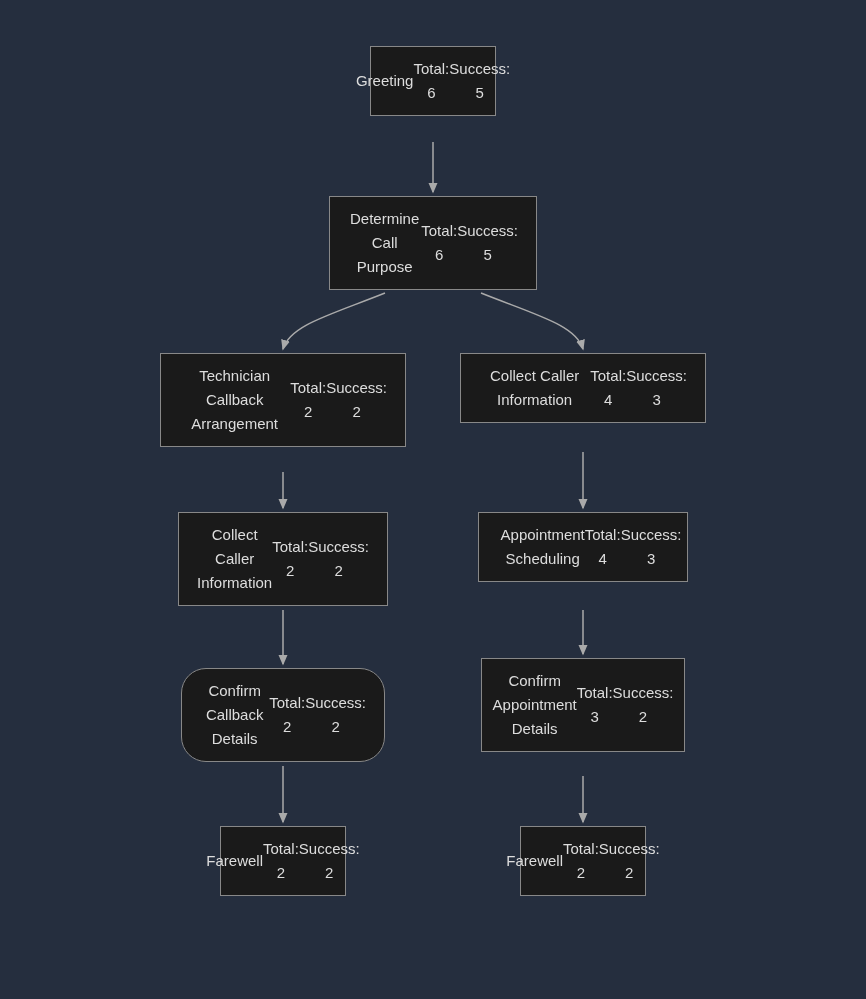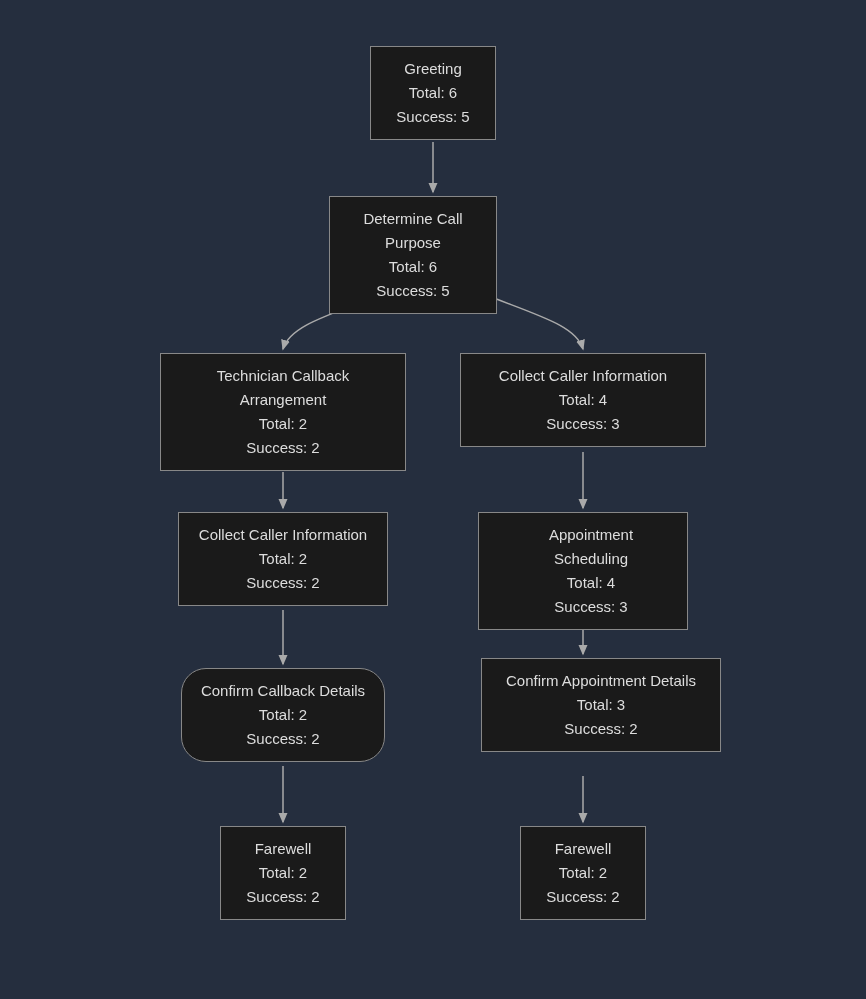--- a/index.html
+++ b/index.html
@@ -14,21 +14,21 @@
   .node {
     position: absolute;
     background: #1a1a1a;
     border: 1px solid #888;
     color: #ddd;
     font-size: 15px;
     line-height: 1.6;
     text-align: center;
     padding: 10px 18px;
     display: flex;
-    flex-direction: column;
+    flex-direction: row;
     justify-content: center;
     align-items: center;
   }
   .node-title { display: block; }
   .node-total { display: block; }
   .node-success { display: block; }
   svg.edges {
     position: absolute;
     top: 0;
     left: 0;
@@ -67,21 +67,21 @@
 
   <path class="edge" d="M 583 776 L 583 822" marker-end="url(#arrow)"></path>
 </svg>
 
 <div class="node" style="left:370px; top:46px; width:126px;">
   <span class="node-title">Greeting</span>
   <span class="node-total"><span>Total: </span><span>6</span></span>
   <span class="node-success"><span>Success: </span><span>5</span></span>
 </div>
 
-<div class="node" style="left:329px; top:196px; width:168px;">
+<div class="node" style="left:329px; top:196px; width:208px;">
   <span class="node-title">Determine Call Purpose</span>
   <span class="node-total"><span>Total: </span><span>6</span></span>
   <span class="node-success"><span>Success: </span><span>5</span></span>
 </div>
 
 <div class="node" style="left:160px; top:353px; width:246px;justify-content:center;">
   <span class="node-title">Technician Callback Arrangement</span>
   <span class="node-total"><span>Total: </span><span>2</span></span>
   <span class="node-success"><span>Success: </span><span>2</span></span>
 </div>
@@ -103,21 +103,21 @@
   <span class="node-total"><span>Total: </span><span>4</span></span>
   <span class="node-success"><span>Success: </span><span>3</span></span>
 </div>
 
 <div class="node" style="left:181px; top:668px; width:204px;border-radius:25px;">
   <span class="node-title">Confirm Callback Details</span>
   <span class="node-total"><span>Total: </span><span>2</span></span>
   <span class="node-success"><span>Success: </span><span>2</span></span>
 </div>
 
-<div class="node" style="left:481px; top:658px; width:240px;text-align:center;">
+<div class="node" style="left:481px; top:658px; width:204px;text-align:center;">
   <span class="node-title">Confirm Appointment Details</span>
   <span class="node-total"><span>Total: </span><span>3</span></span>
   <span class="node-success"><span>Success: </span><span>2</span></span>
 </div>
 
 <div class="node" style="left:220px; top:826px; width:126px;">
   <span class="node-title">Farewell</span>
   <span class="node-total"><span>Total: </span><span>2</span></span>
   <span class="node-success"><span>Success: </span><span>2</span></span>
 </div>

